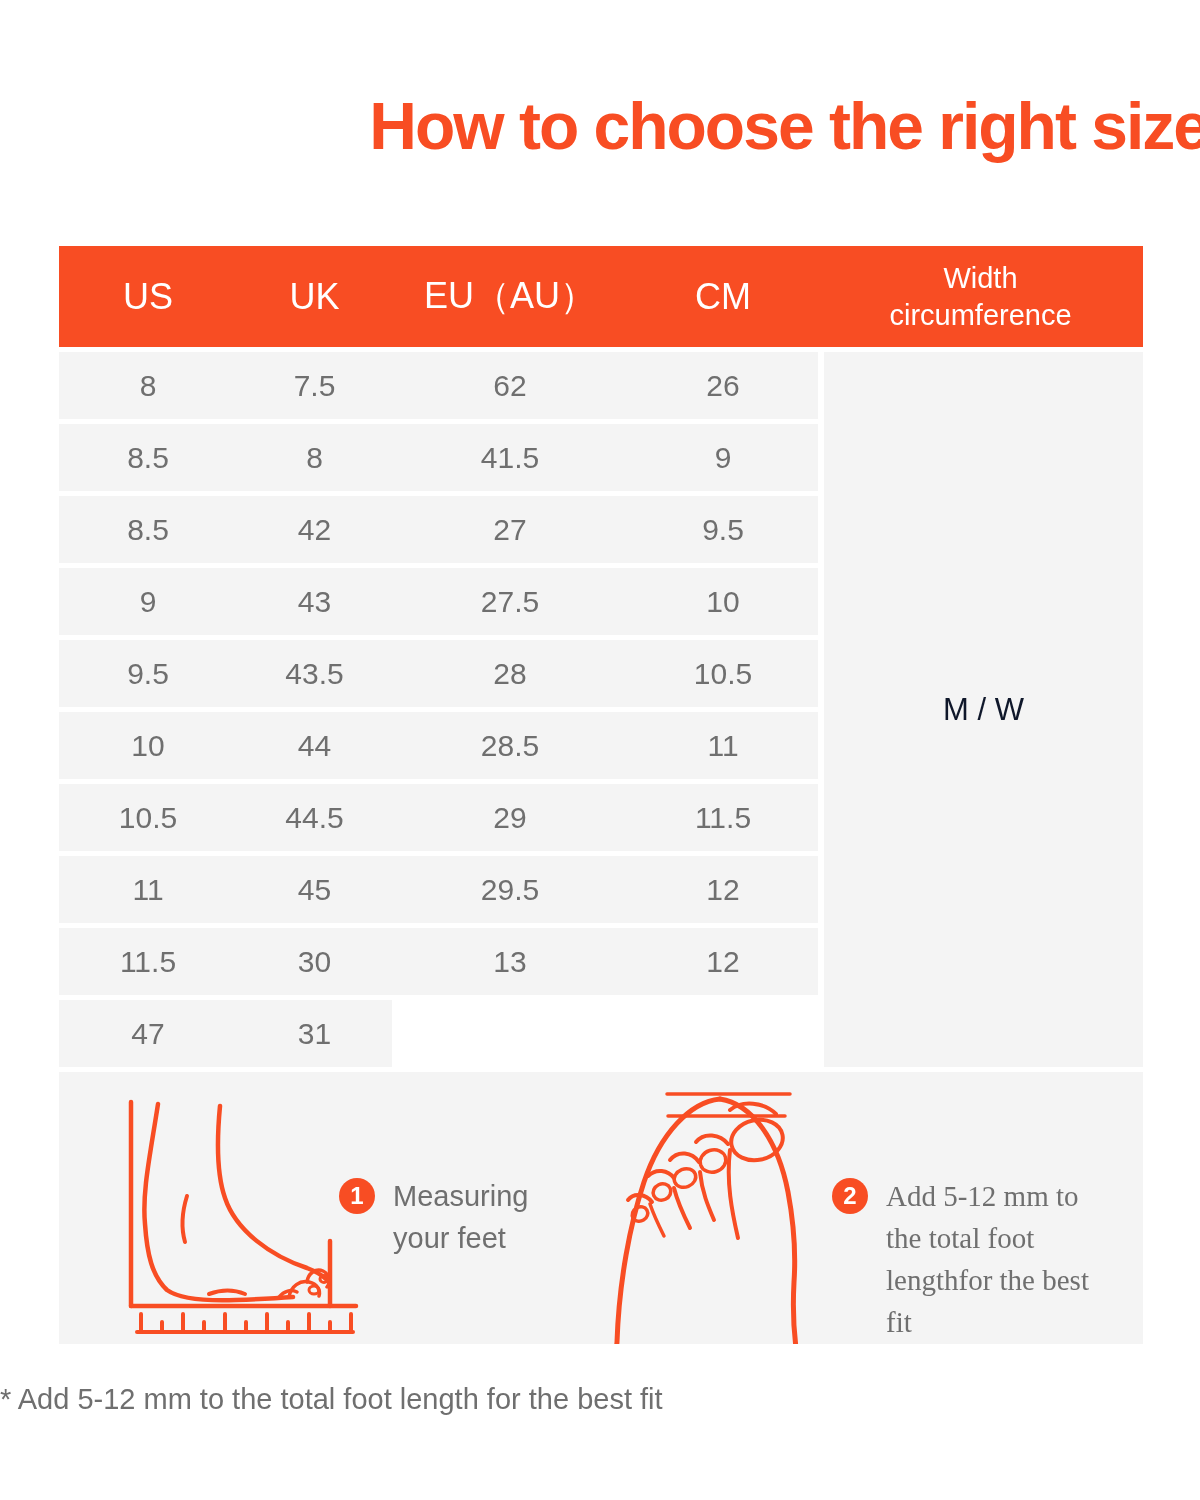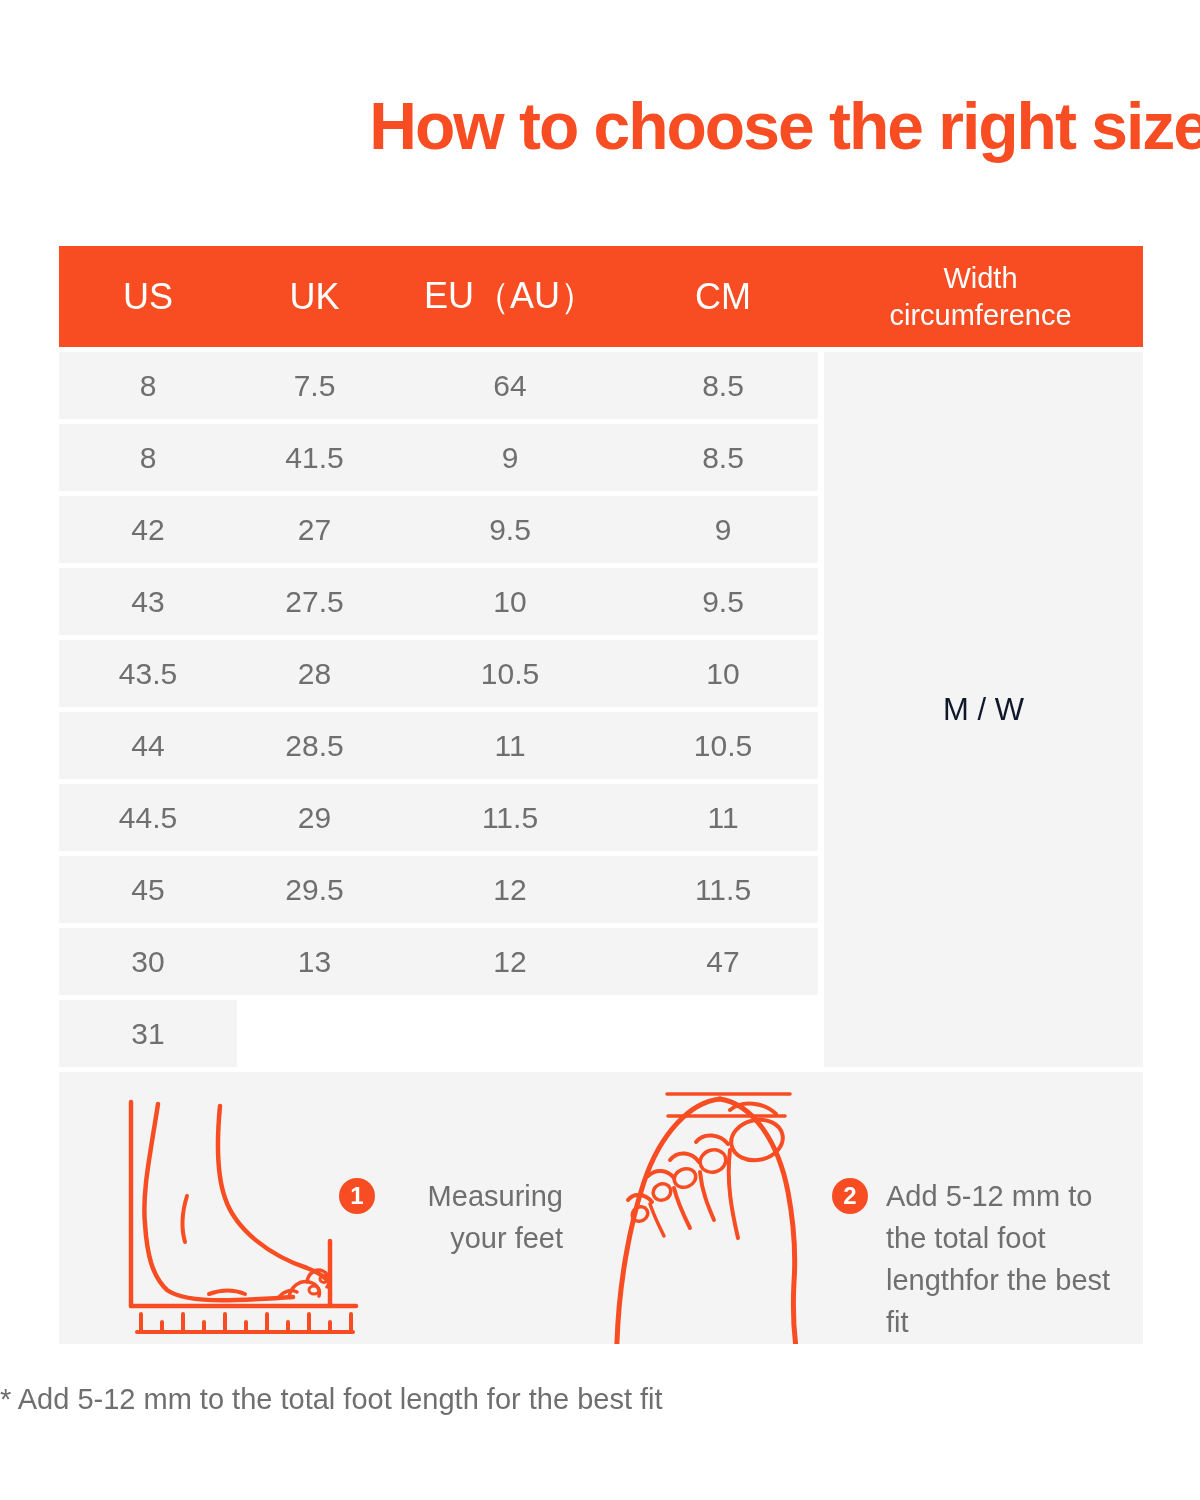--- a/index.html
+++ b/index.html
@@ -100,22 +100,22 @@
     align-items: center;
     justify-content: center;
     flex: 0 0 auto;
   }
   .step-text {
     color: #6F6F6F;
     font-size: 29px;
     line-height: 42px;
     margin-top: -3px;
   }
-  .step1 .step-text { width: 170px; text-align: right; }
-  .step2 .step-text { width: 232px; }
+  .step1 .step-text { width: 170px; }
+  .step2 .step-text { width: 232px; font-family: Liberation Serif, serif; }
   .footnote {
     position: absolute;
     top: 1383px;
     left: 0;
     width: 1200px;
     text-align: left;
     color: #6F6F6F;
     font-size: 29px;
   }
 </style>
@@ -130,21 +130,22 @@
     <div class="th">US</div>
     <div class="th">UK</div>
     <div class="th">EU（AU）</div>
     <div class="th">CM</div>
     <div class="th small">Width circumference</div>
 
     <div class="td-merged">M / W</div>
 
     <div class="td">8</div>
     <div class="td">7.5</div>
-    <div class="td">64</div>
+    <div class="td">62</div>
+    <div class="td">26</div>
 
     <div class="td">8.5</div>
     <div class="td">8</div>
     <div class="td">41.5</div>
 
     <div class="td">9</div>
     <div class="td">8.5</div>
     <div class="td">42</div>
     <div class="td">27</div>
 

